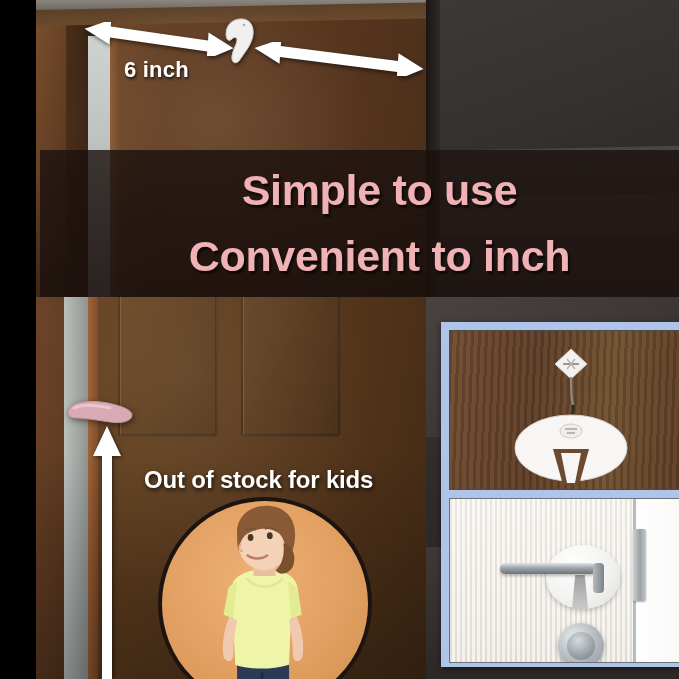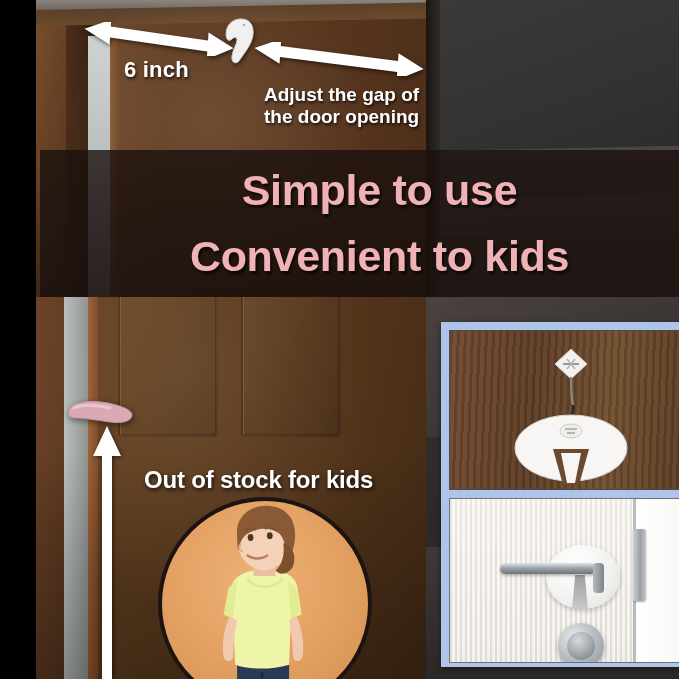--- a/index.html
+++ b/index.html
@@ -184,36 +184,32 @@
 
     <div class="arrow" style="left:218px;top:42px;">
       <svg width="170" height="34" viewBox="0 0 170 34">
         <g transform="rotate(4 85 17)">
           <polygon points="0,12 26,1 26,8 144,15 144,7 170,21 144,34 144,26 26,19 26,26" fill="#ffffff"></polygon>
         </g>
       </svg>
     </div>
 
     <div class="lbl-6inch">6 inch</div>
-    <div class="lbl-adjust">
-      <div>Adjust the gap of</div>
-      <div>the door opening</div>
-    </div>
   </div>
 
   <div class="panel-tr">
     <div class="tr-headboard"></div>
     <div class="tr-pillow"></div>
     <div class="tr-bed"></div>
     <div class="tr-wallcorner"></div>
   </div>
 
   <div class="banner">
     <div class="banner-line">Simple to use</div>
-    <div class="banner-line">Convenient to kids</div>
+    <div class="banner-line">Convenient to inch</div>
   </div>
 
   <div class="panel-bl">
     <div class="bl-door"></div>
     <div class="bl-panel bl-p1"></div>
     <div class="bl-panel bl-p2"></div>
     <div class="bl-edge"></div>
     <div class="bl-gap"></div>
     <div class="bl-wallL"></div>
     <div class="bl-vign"></div>

